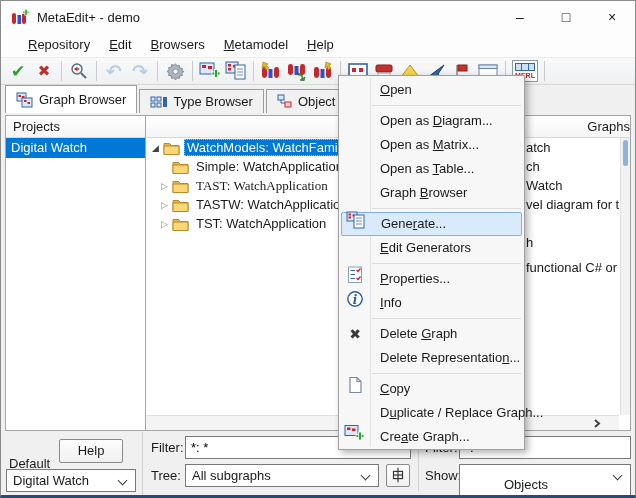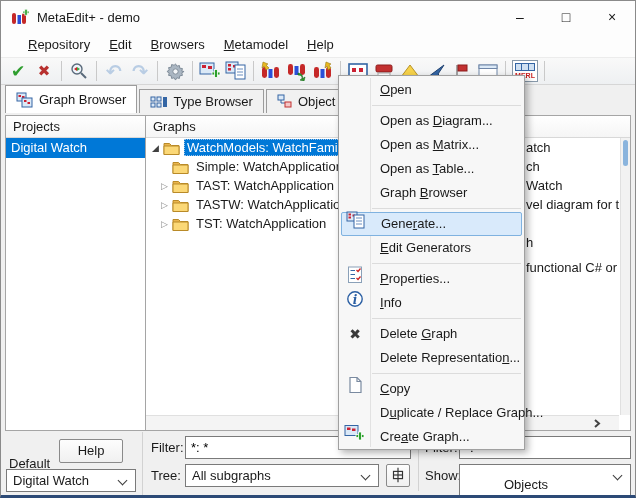--- a/index.html
+++ b/index.html
@@ -33,21 +33,21 @@
 
   
   .tabbar { position:absolute; left:0; top:84px; right:0; height:28px; background:#f0f0f0; display:flex; align-items:flex-end; padding-left:4px; }
   .tab { display:flex; align-items:center; gap:5px; border:1px solid #9c9c9c; border-bottom:none; background:#f1f1f1; height:24px; padding:0 10px; margin-right:2px; color:#1a1a1a; }
   .tab.active { background:#fff; height:28px; }
 
   
   .main { position:absolute; left:0; top:112px; right:0; height:319px; background:#f0f0f0; }
   .panel { position:absolute; top:2px; bottom:1px; background:#fff; border:1px solid #a5a5a5; }
   .panel-projects { left:4px; width:145px; }
-  .panel-graphs { left:144px; right:4px; }
+  .panel-graphs { left:144px; right:4px;text-align:right; }
   .phead { height:22px; line-height:21px; padding-left:7px; background:linear-gradient(#ffffff,#f5f5f5); border-bottom:1px solid #d8d8d8; }
   .pbody { position:absolute; left:0; right:0; top:22px; bottom:0; overflow:hidden; }
   .prow { height:20px; line-height:20px; padding-left:5px; background:#0078d7; color:#fff; }
 
   .trow { height:19px; display:flex; align-items:center; white-space:nowrap; }
   .indent0 { padding-left:3px; } .indent1 { padding-left:25px; }
   .exp { width:13px; text-align:center; font-size:9px; flex:0 0 auto; }
   .exp-open::before { content:"◢"; color:#404040; }
   .exp-closed::before { content:"▷"; color:#8a8a8a; }
   .folder { flex:0 0 auto; margin:0 4px 0 1px; }
@@ -280,21 +280,21 @@
             </svg>
           <span class="tlabel selected">WatchModels: WatchFamily</span>
         </div>
         <div class="trow indent1">
           <svg class="folder" width="17" height="14" viewBox="0 0 17 14">
               <path d="M1 2.5 h5.5 l2 2 H16 v9 H1 z" fill="#eab54e" stroke="#b98a28"></path>
               <path d="M1 5 h15 v8.5 H1 z" fill="#fbd877" stroke="#b98a28"></path>
             </svg>
           <span class="tlabel">Simple: WatchApplication</span>
         </div>
-        <div class="trow indent1" style="padding-left:12px;">
+        <div class="trow indent1" style="padding-left:12px;font-family:Liberation Serif, serif;">
           <span class="exp exp-closed"></span>
           <svg class="folder" width="17" height="14" viewBox="0 0 17 14">
               <path d="M1 2.5 h5.5 l2 2 H16 v9 H1 z" fill="#eab54e" stroke="#b98a28"></path>
               <path d="M1 5 h15 v8.5 H1 z" fill="#fbd877" stroke="#b98a28"></path>
             </svg>
           <span class="tlabel">TAST: WatchApplication</span>
         </div>
         <div class="trow indent1" style="padding-left:12px;">
           <span class="exp exp-closed"></span>
           <svg class="folder" width="17" height="14" viewBox="0 0 17 14">

